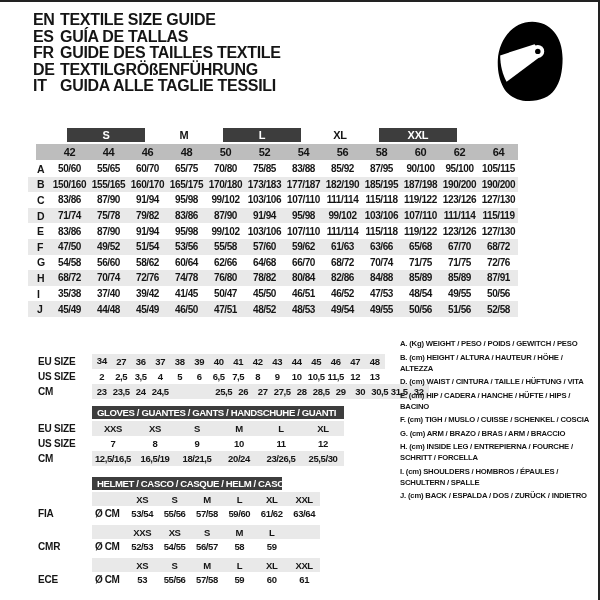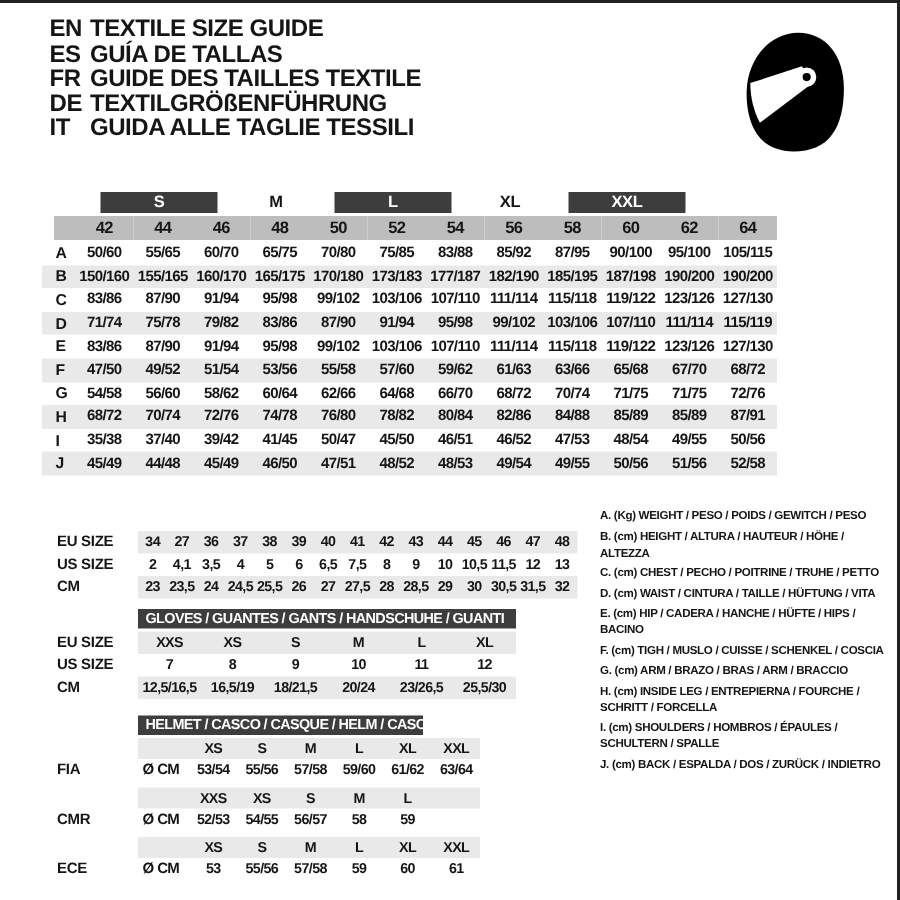--- a/index.html
+++ b/index.html
@@ -280,21 +280,21 @@
           <div class="sub-cell" style="width: 19.5px;">45</div>
           <div class="sub-cell" style="width: 19.5px;">46</div>
           <div class="sub-cell" style="width: 19.5px;">47</div>
           <div class="sub-cell" style="width: 19.5px;">48</div>
         </div>
       </div>
       <div class="sub-row" style="height: 15px;">
         <div class="sub-label">US SIZE</div>
         <div class="sub-content">
           <div class="sub-cell" style="width: 19.5px;">2</div>
-          <div class="sub-cell" style="width: 19.5px;">4,1</div>
+          <div class="sub-cell" style="width: 19.5px;">2,5</div>
           <div class="sub-cell" style="width: 19.5px; text-align: right;">3,5</div>
           <div class="sub-cell" style="width: 19.5px;">4</div>
           <div class="sub-cell" style="width: 19.5px;">5</div>
           <div class="sub-cell" style="width: 19.5px;">6</div>
           <div class="sub-cell" style="width: 19.5px;">6,5</div>
           <div class="sub-cell" style="width: 19.5px;">7,5</div>
           <div class="sub-cell" style="width: 19.5px;">8</div>
           <div class="sub-cell" style="width: 19.5px;">9</div>
           <div class="sub-cell" style="width: 19.5px;">10</div>
           <div class="sub-cell" style="width: 19.5px;">10,5</div>
@@ -303,21 +303,21 @@
           <div class="sub-cell" style="width: 19.5px;">13</div>
         </div>
       </div>
       <div class="sub-row" style="height: 15px;">
         <div class="sub-label">CM</div>
         <div class="sub-content shaded">
           <div class="sub-cell" style="width: 19.5px;">23</div>
           <div class="sub-cell" style="width: 19.5px;">23,5</div>
           <div class="sub-cell" style="width: 19.5px;">24</div>
           <div class="sub-cell" style="width: 19.5px;">24,5</div>
-          <div class="sub-cell" style="width: 19.5px;">25,5</div>
+          <div class="sub-cell" style="width: 19.5px; margin-left: 44px;">25,5</div>
           <div class="sub-cell" style="width: 19.5px;">26</div>
           <div class="sub-cell" style="width: 19.5px;">27</div>
           <div class="sub-cell" style="width: 19.5px;">27,5</div>
           <div class="sub-cell" style="width: 19.5px;">28</div>
           <div class="sub-cell" style="width: 19.5px;">28,5</div>
           <div class="sub-cell" style="width: 19.5px;">29</div>
           <div class="sub-cell" style="width: 19.5px;">30</div>
           <div class="sub-cell" style="width: 19.5px;">30,5</div>
           <div class="sub-cell" style="width: 19.5px;">31,5</div>
           <div class="sub-cell" style="width: 19.5px;">32</div>
@@ -438,21 +438,20 @@
           <div class="sub-cell" style="width: 32.4px;">59</div>
           <div class="sub-cell" style="width: 32.4px;">60</div>
           <div class="sub-cell" style="width: 32.4px;">61</div>
         </div>
       </div>
     </div>
 
   <div class="legend" id="legend">
       <div class="legend-item">A. (Kg) WEIGHT / PESO / POIDS / GEWITCH / PESO</div>
       <div class="legend-item">B. (cm) HEIGHT / ALTURA / HAUTEUR / HÖHE / ALTEZZA</div>
-      <div class="legend-item">C. (cm) CHEST / PECHO / POITRINE / TRUHE / PETTO</div>
       <div class="legend-item">D. (cm) WAIST / CINTURA / TAILLE / HÜFTUNG / VITA</div>
       <div class="legend-item">E. (cm) HIP / CADERA / HANCHE / HÜFTE / HIPS / BACINO</div>
       <div class="legend-item">F. (cm) TIGH / MUSLO / CUISSE / SCHENKEL / COSCIA</div>
       <div class="legend-item">G. (cm) ARM / BRAZO / BRAS / ARM / BRACCIO</div>
       <div class="legend-item">H. (cm) INSIDE LEG / ENTREPIERNA / FOURCHE / SCHRITT / FORCELLA</div>
       <div class="legend-item">I. (cm) SHOULDERS / HOMBROS / ÉPAULES / SCHULTERN / SPALLE</div>
       <div class="legend-item">J. (cm) BACK / ESPALDA / DOS / ZURÜCK / INDIETRO</div>
     </div>
 
 </div>

